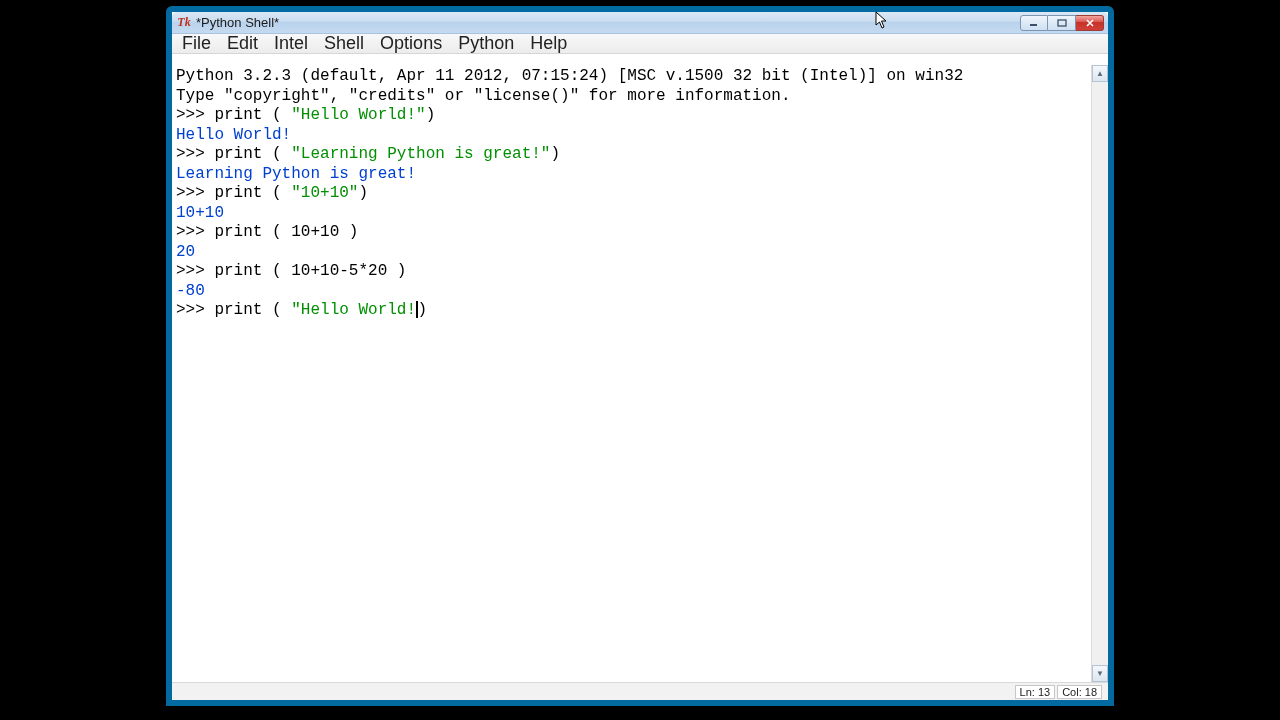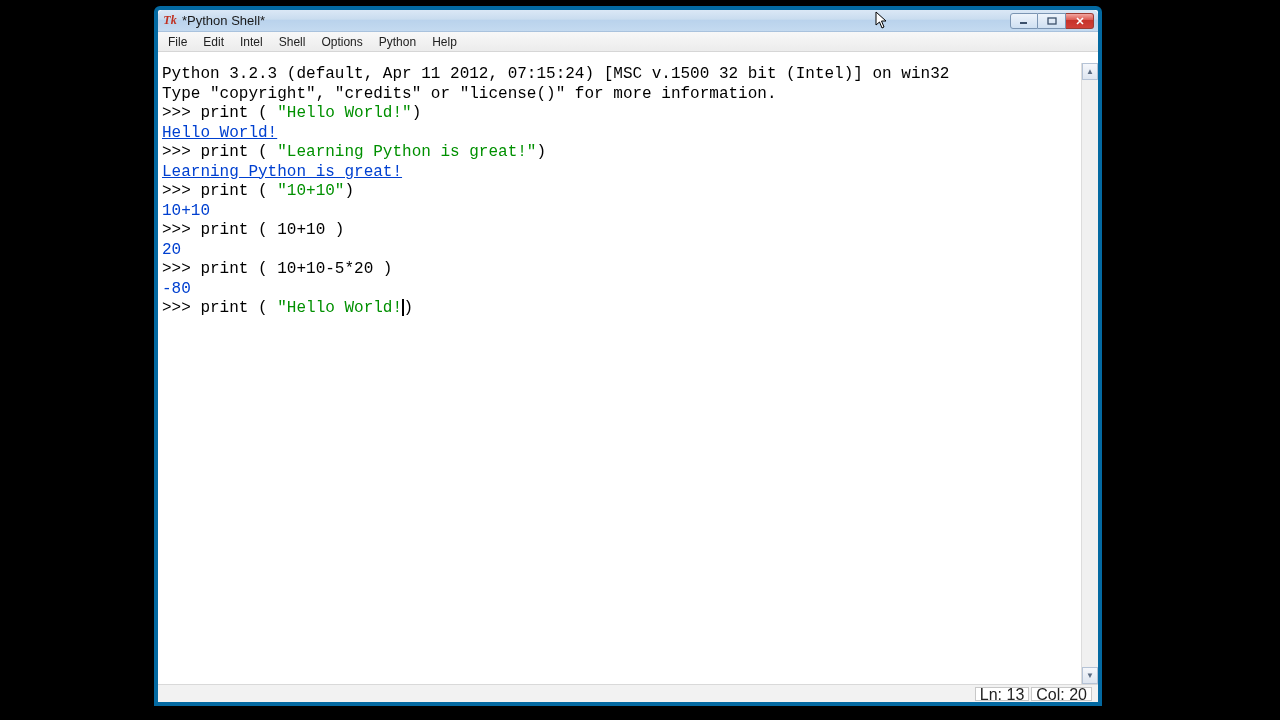--- a/index.html
+++ b/index.html
@@ -6,26 +6,26 @@
   body {
     background: #000;
     width: 1280px;
     height: 720px;
     overflow: hidden;
     font-family: "Segoe UI", Tahoma, sans-serif;
     font-size: 13px;
   }
   .window {
     position: absolute;
-    left: 154px;
+    left: 166px;
     top: 6px;
     width: 948px;
     height: 700px;
     background: #fff;
-    border: 4px solid #0369a1;
+    border: 6px solid #0369a1;
     border-radius: 6px 6px 0 0;
     box-shadow: 0 0 4px rgba(0,0,0,0.3);
     display: flex;
     flex-direction: column;
   }
   .titlebar {
     height: 22px;
     background: linear-gradient(to bottom, #dbe8f6 0%, #c9dcef 45%, #b9d2ec 46%, #c4daf0 100%);
     border-bottom: 1px solid #a9c2dd;
     display: flex;
@@ -79,21 +79,21 @@
   .menubar {
     height: 20px;
     background: linear-gradient(to bottom,#f8f8f8,#ececec);
     border-bottom: 1px solid #d6d6d6;
     display: flex;
     align-items: stretch;
     padding: 0 2px;
   }
   .menu-item {
     padding: 2px 8px 2px 8px;
-    font-size: 12px;
+    font-size: 18px;
     color: #222;
     cursor: pointer;
     display: flex;
     align-items: center;
   }
   .content-wrap {
     flex: 1;
     display: flex;
     position: relative;
     background: #fff;
@@ -105,21 +105,21 @@
     font-size: 16px;
     line-height: 19.5px;
     padding: 2px 4px;
     white-space: pre;
     color: #000;
     overflow: hidden;
   }
   .prompt { color: #000; }
   .kw { color: #000; }
   .str { color: #009000; }
-  .out-str { color: #0040d0; text-decoration: underline; }
+  .out-str { color: #0040d0; }
   .out-num { color: #0040d0; }
   .cursor {
     display: inline-block;
     width: 1.5px;
     height: 17px;
     background: #000;
     vertical-align: text-bottom;
     margin-bottom: 1px;
   }
   .scrollbar-v {
@@ -142,21 +142,21 @@
   }
   .sb-track { flex: 1; }
   .statusbar {
     height: 18px;
     background: #f2f2f2;
     border-top: 1px solid #d9d9d9;
     display: flex;
     justify-content: flex-end;
     align-items: center;
     padding: 0 6px;
-    font-size: 16px;
+    font-size: 11px;
     color: #222;
   }
   .status-cell {
     border: 1px solid #c8c8c8;
     background: #fff;
     padding: 0 4px;
     margin-left: 2px;
     height: 14px;
     line-height: 13px;
   }
@@ -209,21 +209,21 @@
     <div class="editor" id="editor"><div><span>Python 3.2.3 (default, Apr 11 2012, 07:15:24) [MSC v.1500 32 bit (Intel)] on win32</span></div><div><span>Type "copyright", "credits" or "license()" for more information.</span></div><div><span class="prompt">&gt;&gt;&gt; </span><span class="kw">print ( </span><span class="str">"Hello World!"</span><span>)</span></div><div><span class="out-str">Hello World!</span></div><div><span class="prompt">&gt;&gt;&gt; </span><span class="kw">print ( </span><span class="str">"Learning Python is great!"</span><span>)</span></div><div><span class="out-str">Learning Python is great!</span></div><div><span class="prompt">&gt;&gt;&gt; </span><span class="kw">print ( </span><span class="str">"10+10"</span><span>)</span></div><div><span class="out-num">10+10</span></div><div><span class="prompt">&gt;&gt;&gt; </span><span class="kw">print ( </span><span>10+10 </span><span>)</span></div><div><span class="out-num">20</span></div><div><span class="prompt">&gt;&gt;&gt; </span><span class="kw">print ( </span><span>10+10-5*20 </span><span>)</span></div><div><span class="out-num">-80</span></div><div><span class="prompt">&gt;&gt;&gt; </span><span class="kw">print ( </span><span class="str">"Hello World!</span><span class="cursor"></span><span>)</span></div></div>
     <div class="scrollbar-v">
       <div class="sb-btn">▲</div>
       <div class="sb-track"></div>
       <div class="sb-btn">▼</div>
     </div>
   </div>
 
   <div class="statusbar">
     <span class="status-cell">Ln: 13</span>
-    <span class="status-cell">Col: 20</span>
+    <span class="status-cell">Col: 18</span>
   </div>
 
 </div>
 
 <div class="mouse-cursor">
   <svg width="14" height="20" viewBox="0 0 14 20">
     <path d="M1 1 L1 14 L4.5 11 L7 17 L9 16 L6.5 10 L11 10 Z" fill="#fff" stroke="#000" stroke-width="1"></path>
   </svg>
 </div>
 

